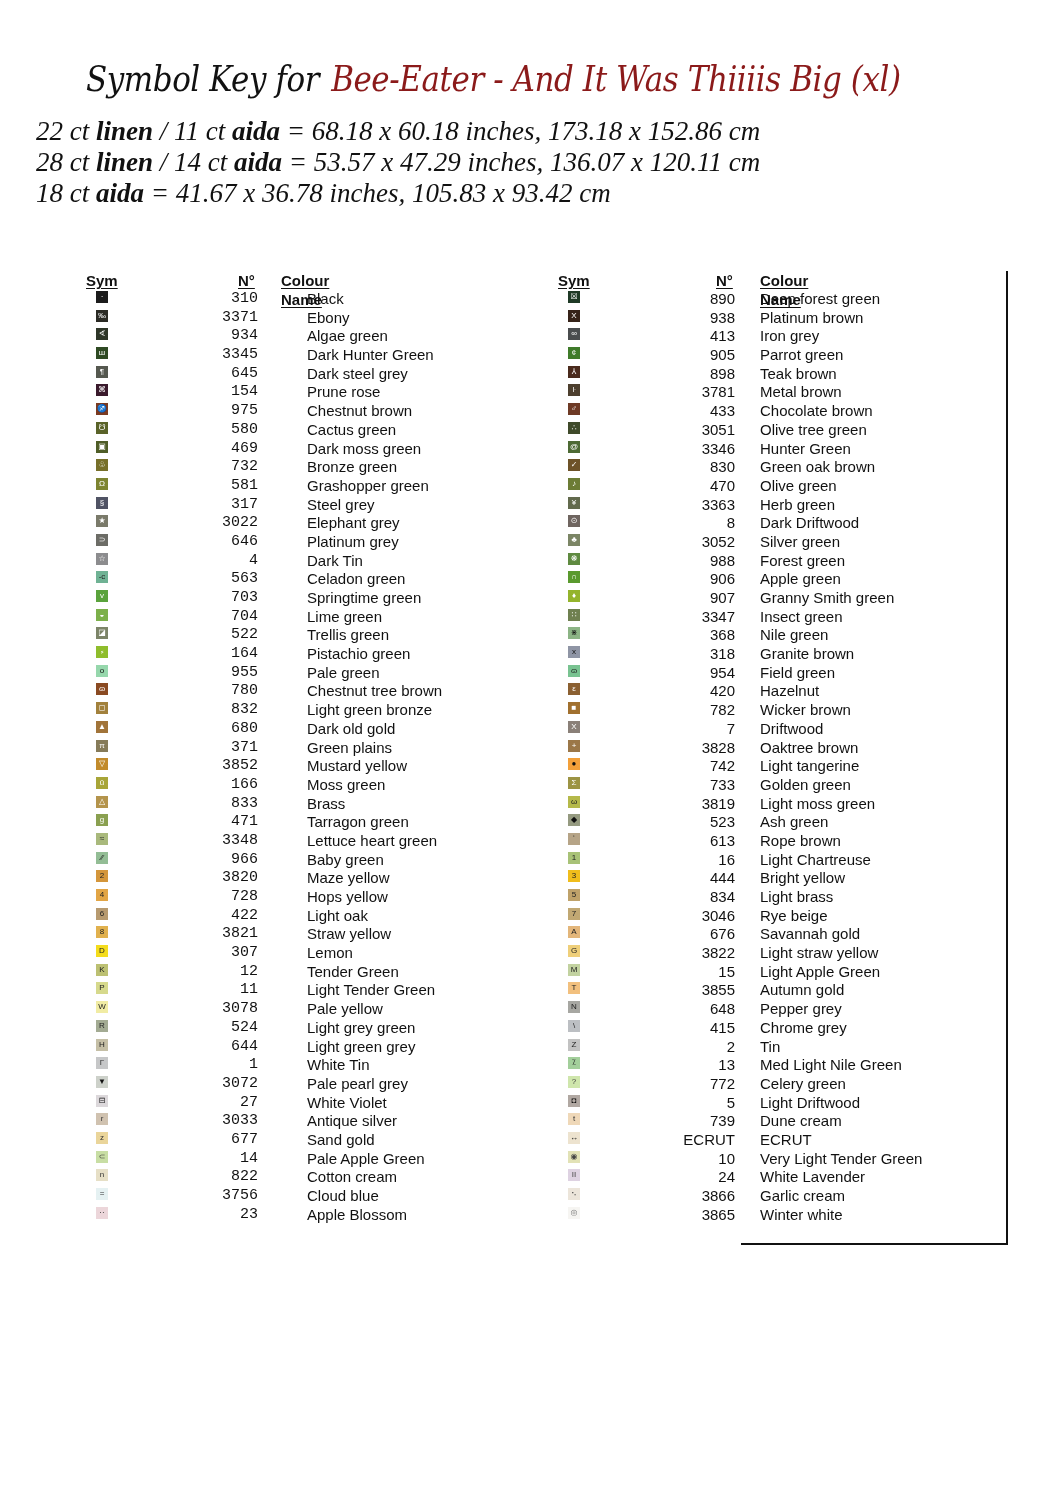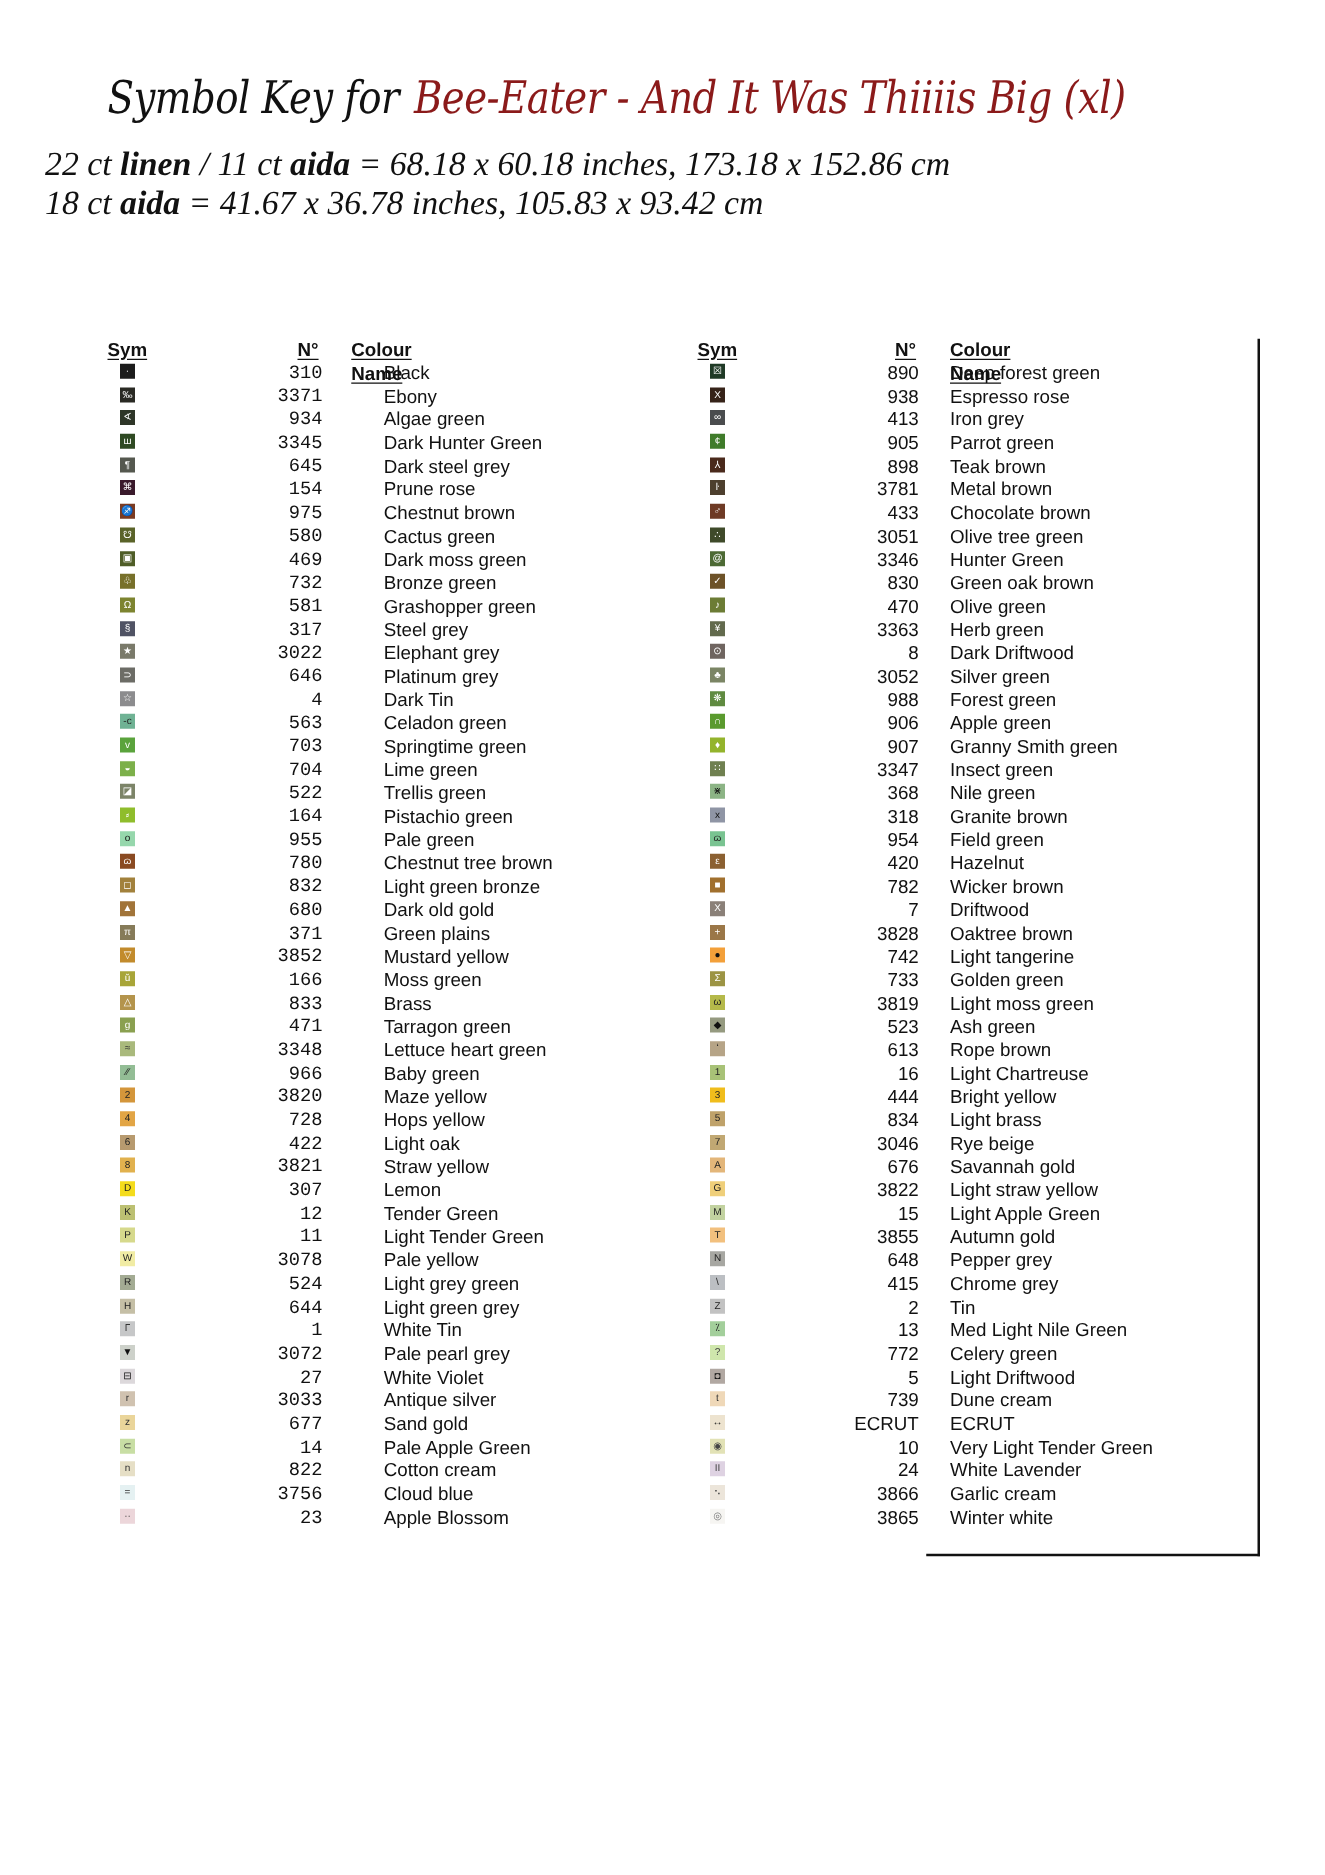--- a/index.html
+++ b/index.html
@@ -49,20 +49,23 @@
 
 <div class="title">
   <span class="lead">Symbol Key for</span><span class="pattern">Bee-Eater - And It Was Thiiiis Big (xl)</span>
 </div>
 
 <div class="specs">
   <div class="line">
     <span>22 ct </span><b>linen</b><span> / 11 ct </span><b>aida</b><span> = 68.18 x 60.18 inches, 173.18 x 152.86 cm</span>
   </div>
   <div class="line">
+    <span>28 ct </span><b>linen</b><span> / 14 ct </span><b>aida</b><span> = 53.57 x 47.29 inches, 136.07 x 120.11 cm</span>
+  </div>
+  <div class="line">
     <span>18 ct </span><b>aida</b><span>  = 41.67 x 36.78 inches, 105.83 x 93.42 cm</span>
   </div>
 </div>
 
 <div class="table left">
   <div class="hdr">
     <span class="h-sym">Sym</span>
     <span class="h-no">N°</span>
     <span class="h-name">Colour Name</span>
   </div>
@@ -328,21 +331,21 @@
   </div>
   <div id="right-body">
       <div class="row">
         <span class="sw" style="background: rgb(31, 58, 38); color: rgb(255, 255, 255);">☒</span>
         <span class="num">890</span>
         <span class="nm">Deep forest green</span>
       </div>
       <div class="row">
         <span class="sw" style="background: rgb(54, 35, 25); color: rgb(255, 255, 255);">X</span>
         <span class="num">938</span>
-        <span class="nm">Espresso rose</span>
+        <span class="nm">Platinum brown</span>
       </div>
       <div class="row">
         <span class="sw" style="background: rgb(74, 76, 78); color: rgb(255, 255, 255);">∞</span>
         <span class="num">413</span>
         <span class="nm">Iron grey</span>
       </div>
       <div class="row">
         <span class="sw" style="background: rgb(63, 123, 42); color: rgb(255, 255, 255);">¢</span>
         <span class="num">905</span>
         <span class="nm">Parrot green</span>

